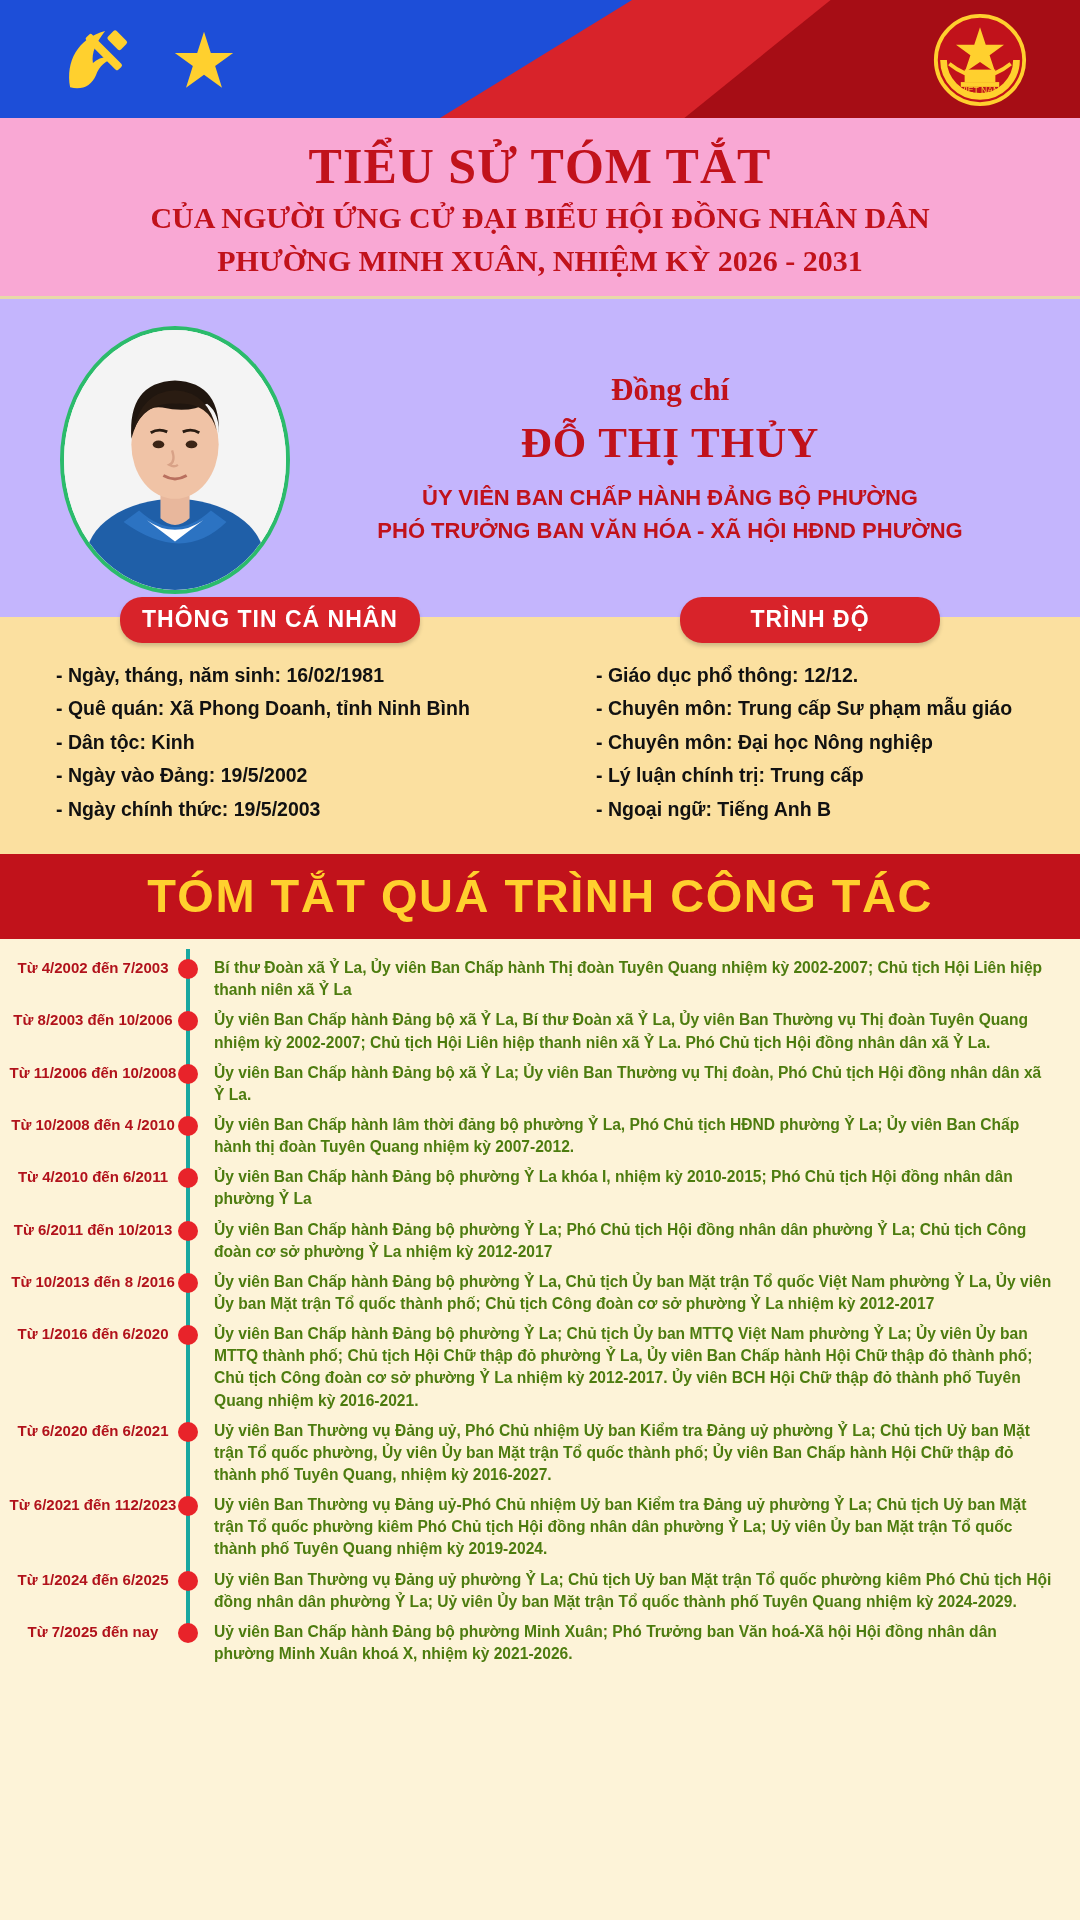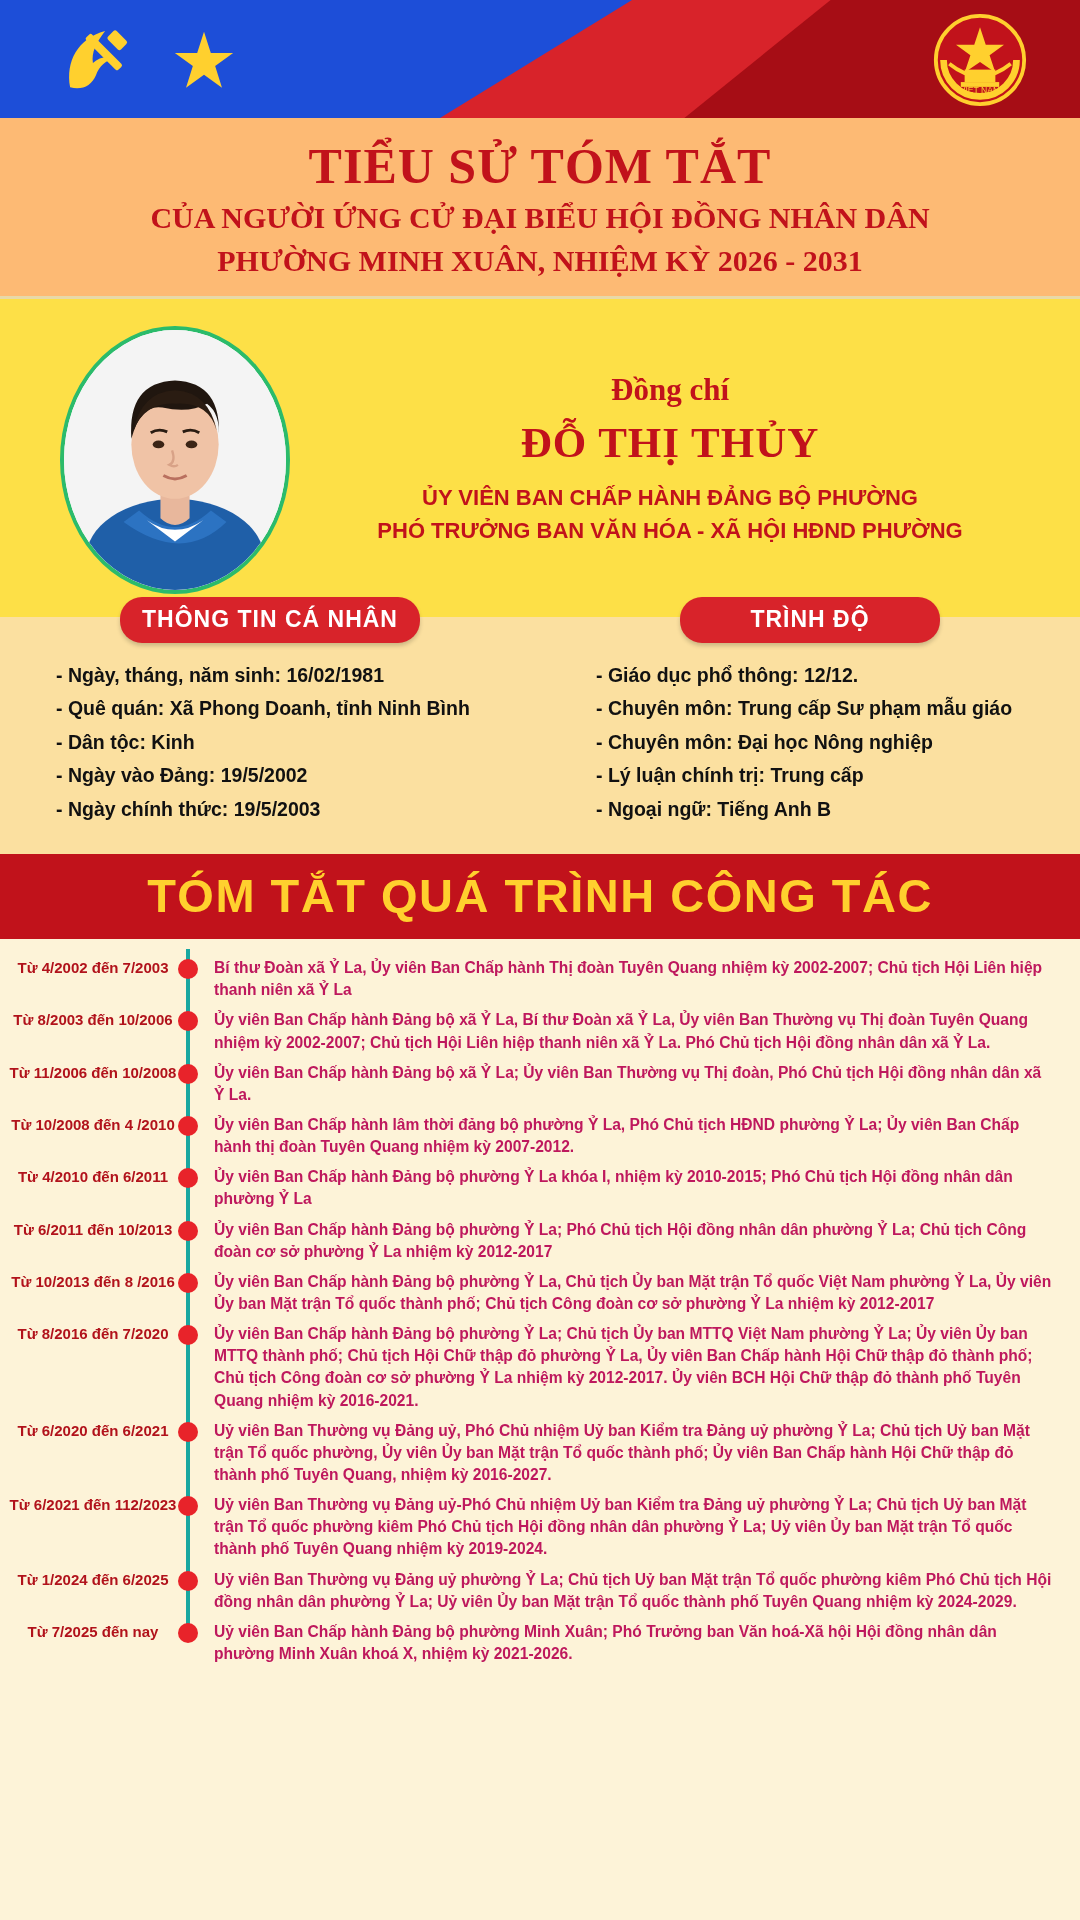--- a/index.html
+++ b/index.html
@@ -43,21 +43,21 @@
     width: 64px; height: 62px;
   }
   .emblem {
     position: absolute;
     right: 52px; top: 12px;
     width: 96px; height: 96px;
   }
 
   
   .title-block {
-    background: #fdba74;
+    background: #f9a8d4;
     padding: 22px 30px 16px 30px;
     text-align: center;
     border-bottom: 3px solid #E8D9A8;
   }
   .title-main {
     font-family: "Liberation Serif", serif;
     font-size: 50px;
     font-weight: bold;
     color: #C1121B;
     letter-spacing: 1px;
@@ -67,21 +67,21 @@
     font-family: "Liberation Serif", serif;
     font-size: 30px;
     font-weight: bold;
     color: #C1121B;
     line-height: 1.25;
     margin-top: 6px;
   }
 
   
   .profile {
-    background: #fde047;
+    background: #c4b5fd;
     display: flex;
     align-items: center;
     padding: 26px 40px 22px 60px;
     height: 318px;
   }
   .photo-wrap {
     width: 230px; height: 268px;
     border-radius: 50%;
     border: 4px solid #2BBB6B;
     background: #FFFFFF;
@@ -194,21 +194,21 @@
     flex: none;
     margin-left: -8px;
     margin-top: 2px;
     position: relative;
     z-index: 2;
   }
   .tl-text {
     flex: 1;
     font-size: 15.6px;
     font-weight: bold;
-    color: #be185d;
+    color: #4d7c0f;
     line-height: 1.42;
     padding: 0 26px 0 16px;
   }
 </style>
 </head>
 <body>
 
 <div class="banner">
   <div class="wave1"></div>
   <div class="wave2"></div>
@@ -326,21 +326,21 @@
     <div class="tl-date">Từ 6/2011 đến 10/2013</div>
     <div class="tl-dot"></div>
     <div class="tl-text">Ủy viên Ban Chấp hành Đảng bộ phường Ỷ La; Phó Chủ tịch Hội đồng nhân dân phường Ỷ La; Chủ tịch Công đoàn cơ sở phường Ỷ La nhiệm kỳ 2012-2017</div>
   </div>
   <div class="tl-row">
     <div class="tl-date">Từ 10/2013 đến 8 /2016</div>
     <div class="tl-dot"></div>
     <div class="tl-text">Ủy viên Ban Chấp hành Đảng bộ phường Ỷ La, Chủ tịch Ủy ban Mặt trận Tổ quốc Việt Nam phường Ỷ La, Ủy viên Ủy ban Mặt trận Tổ quốc thành phố; Chủ tịch Công đoàn cơ sở phường Ỷ La nhiệm kỳ 2012-2017</div>
   </div>
   <div class="tl-row">
-    <div class="tl-date">Từ 8/2016 đến 7/2020</div>
+    <div class="tl-date">Từ 1/2016 đến 6/2020</div>
     <div class="tl-dot"></div>
     <div class="tl-text">Ủy viên Ban Chấp hành Đảng bộ phường Ỷ La; Chủ tịch Ủy ban MTTQ Việt Nam phường Ỷ La; Ủy viên Ủy ban MTTQ thành phố; Chủ tịch Hội Chữ thập đỏ phường Ỷ La, Ủy viên Ban Chấp hành Hội Chữ thập đỏ thành phố; Chủ tịch Công đoàn cơ sở phường Ỷ La nhiệm kỳ 2012-2017. Ủy viên BCH Hội Chữ thập đỏ thành phố Tuyên Quang nhiệm kỳ 2016-2021.</div>
   </div>
   <div class="tl-row">
     <div class="tl-date">Từ 6/2020 đến 6/2021</div>
     <div class="tl-dot"></div>
     <div class="tl-text">Uỷ viên Ban Thường vụ Đảng uỷ, Phó Chủ nhiệm Uỷ ban Kiểm tra Đảng uỷ phường Ỷ La; Chủ tịch Uỷ ban Mặt trận Tổ quốc phường, Ủy viên Ủy ban Mặt trận Tổ quốc thành phố; Ủy viên Ban Chấp hành Hội Chữ thập đỏ thành phố Tuyên Quang, nhiệm kỳ 2016-2027.</div>
   </div>
   <div class="tl-row">
     <div class="tl-date">Từ 6/2021 đến 112/2023</div>

